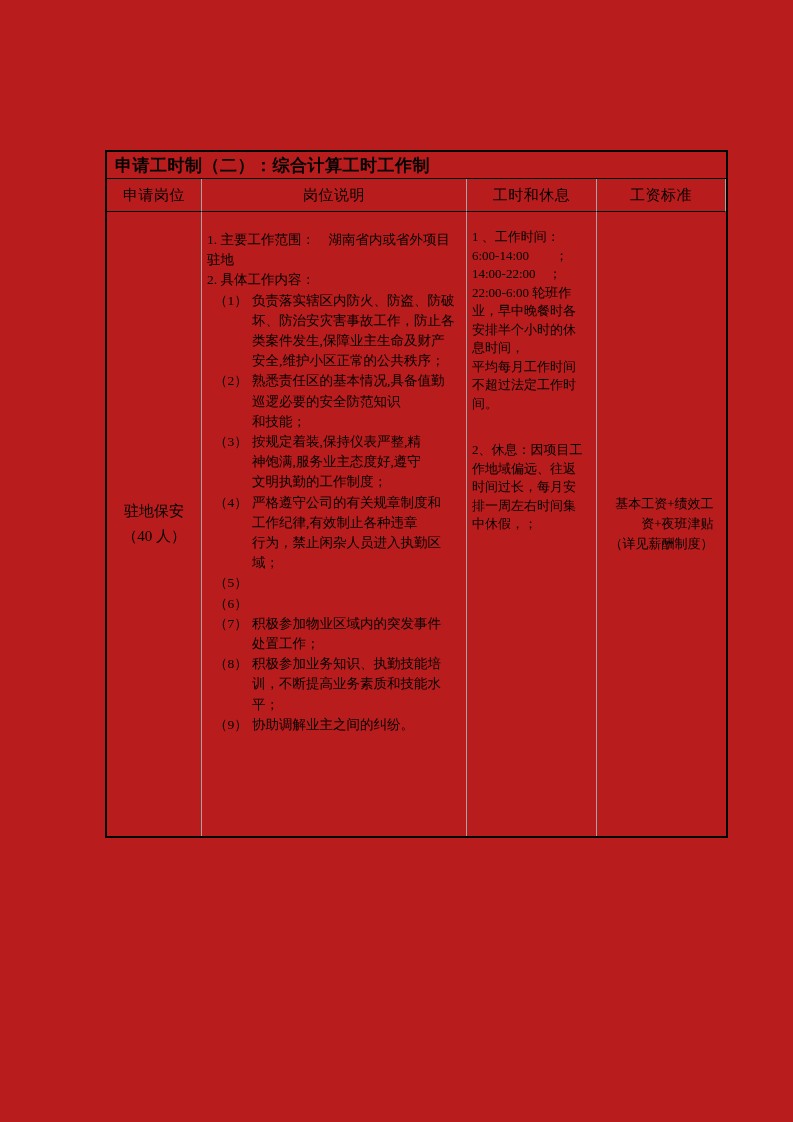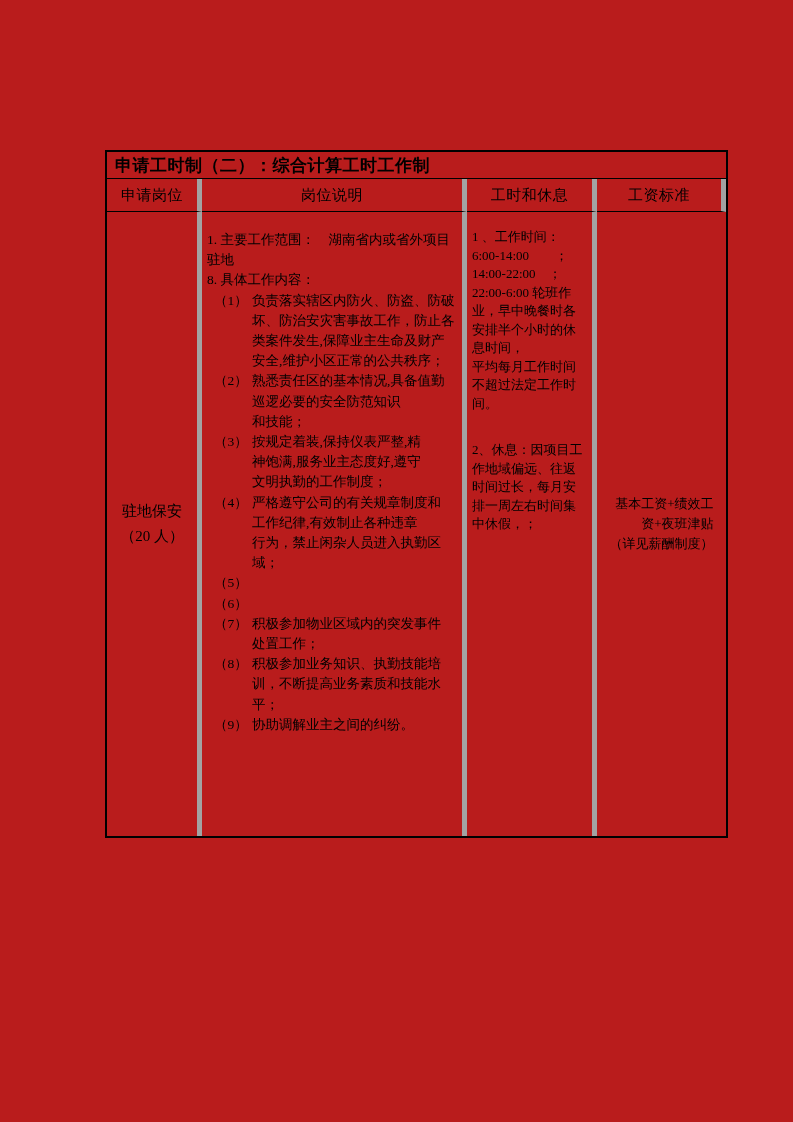--- a/index.html
+++ b/index.html
@@ -14,21 +14,21 @@
     overflow:hidden;
   }
   .doc-table {
     position:absolute; left:105px; top:150px;
     width:623px; height:688px;
     border:2px solid #000;
     display:grid;
     grid-template-columns:95px 265px 130px 129px;
     grid-template-rows:27px 33px 1fr;
   }
-  .cell { border-right:5px solid #a3a3a3; border-bottom:1px solid #000; overflow:hidden; }
+  .cell { border-right:1px solid #a3a3a3; border-bottom:1px solid #000; overflow:hidden; }
   .cell.last-col { border-right:none; }
   .cell.body-row { border-bottom:none; }
   .title-cell {
     grid-column:1 / 5;
     display:flex; align-items:center;
     padding-left:8px;
     font-family:"Liberation Sans","DejaVu Sans",sans-serif;
     font-weight:bold; font-size:17px; letter-spacing:0.5px;
     border-right:none;
   }
@@ -75,27 +75,27 @@
       
         <div class="cell header-cell">岗位说明</div>
       
         <div class="cell header-cell">工时和休息</div>
       
         <div class="cell header-cell">工资标准</div>
       </div>
 
     <div class="cell body-row c1">
       <div class="pre">驻地保安
-（20 人）</div>
+（40 人）</div>
     </div>
 
     <div class="cell body-row c2">
       <div class="pre">1. 主要工作范围：　湖南省内或省外项目
 驻地</div>
-      <div class="pre">8. 具体工作内容：</div>
+      <div class="pre">2. 具体工作内容：</div>
       <div>
 
           <div class="duty-item">
             <span class="num">（1）</span>
             <span class="txt">负责落实辖区内防火、防盗、防破
 坏、防治安灾害事故工作，防止各
 类案件发生,保障业主生命及财产
 安全,维护小区正常的公共秩序；</span>
           </div>
 

